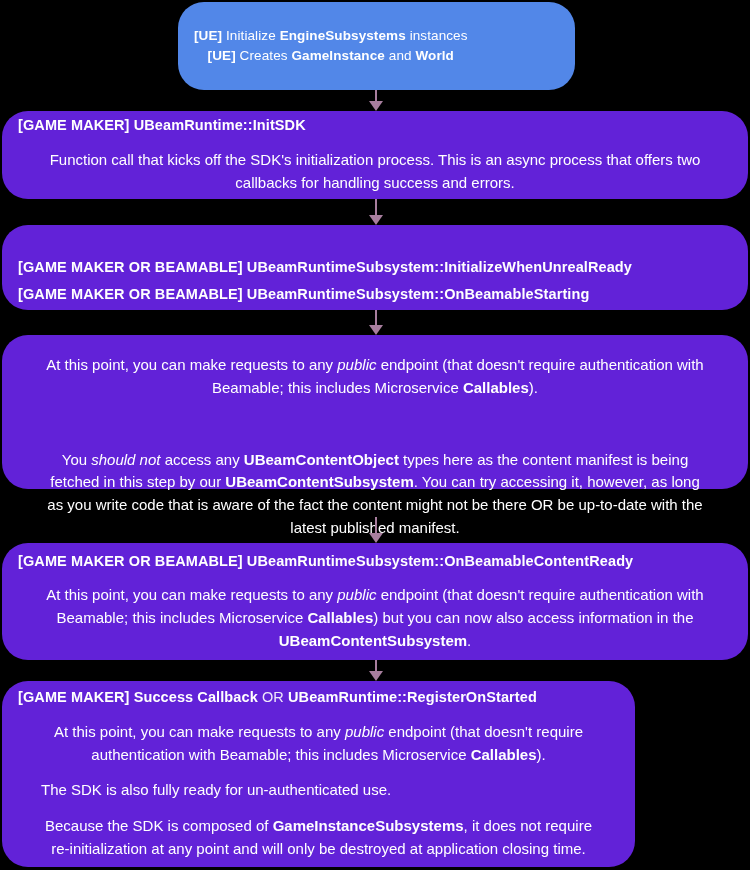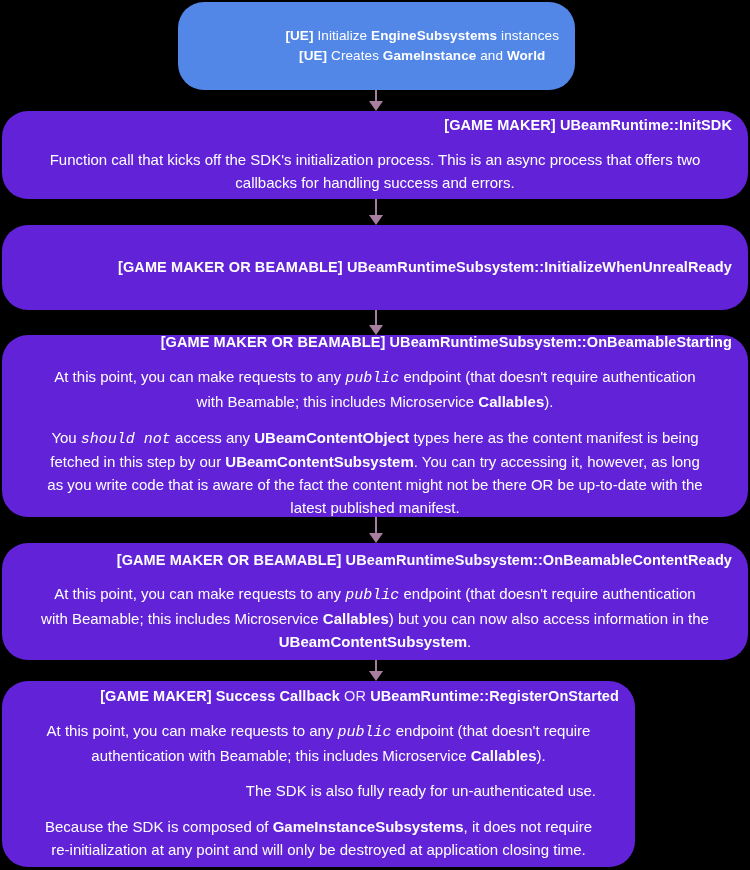--- a/index.html
+++ b/index.html
@@ -20,21 +20,21 @@
   }
   .node {
     position: absolute;
     box-sizing: border-box;
     border-radius: 26px;
     color: #ffffff;
     text-align: center;
     display: flex;
     flex-direction: column;
     justify-content: center;
-    align-items: flex-end;
+    align-items: flex-start;
   }
   .node.blue { background: #5287e8; }
   .node.purple { background: #6222d8; }
 
   .node-title {
     font-size: 14.5px;
     font-weight: bold;
     line-height: 1.42;
     letter-spacing: 0.1px;
     padding: 0 16px;
@@ -48,21 +48,21 @@
   .node-body {
     font-size: 15px;
     line-height: 1.52;
     font-weight: normal;
     padding: 0 39px;
     margin-top: 13px;
   }
   .node-body.p + .node-body.p { }
 
   b, strong { font-weight: bold; }
-  i, em { font-style: italic; font-family: Liberation Mono, monospace; }
+  i, em { font-style: italic; }
 
   .dim { color: #efe8fb; font-weight: normal; }
 
   
   .arrow {
     position: absolute;
     width: 24px;
     display: flex;
     flex-direction: column;
     align-items: center;
@@ -95,21 +95,21 @@
       <div class="node-title">
         <div><b>[GAME MAKER] UBeamRuntime::InitSDK</b></div>
       </div>
       <div class="node-body p"><span>Function call that kicks off the SDK's initialization process. This is an async process that offers two callbacks for handling success and errors.</span></div>
     </div>
     <div class="node purple" style="left: 2px; top: 225px; width: 746px; height: 85px;">
       <div class="node-title">
         <div><b>[GAME MAKER OR BEAMABLE] UBeamRuntimeSubsystem::InitializeWhenUnrealReady</b></div>
       </div>
     </div>
-    <div class="node purple" style="left: 2px; top: 335px; width: 746px; height: 182px;">
+    <div class="node purple" style="left: 2px; top: 335px; width: 746px; height: 154px; gap: 36px;">
       <div class="node-title">
         <div><b>[GAME MAKER OR BEAMABLE] UBeamRuntimeSubsystem::OnBeamableStarting</b></div>
       </div>
       <div class="node-body p"><span>At this point, you can make requests to any </span><i>public</i><span> endpoint (that doesn't require authentication with Beamable; this includes Microservice </span><b>Callables</b><span>).</span></div>
       <div class="node-body p"><span>You </span><i>should not</i><span> access any </span><b>UBeamContentObject</b><span> types here as the content manifest is being fetched in this step by our </span><b>UBeamContentSubsystem</b><span>. You can try accessing it, however, as long as you write code that is aware of the fact the content might not be there OR be up-to-date with the latest published manifest.</span></div>
     </div>
     <div class="node purple" style="left: 2px; top: 543px; width: 746px; height: 117px;">
       <div class="node-title">
         <div><b>[GAME MAKER OR BEAMABLE] UBeamRuntimeSubsystem::OnBeamableContentReady</b></div>
       </div>

